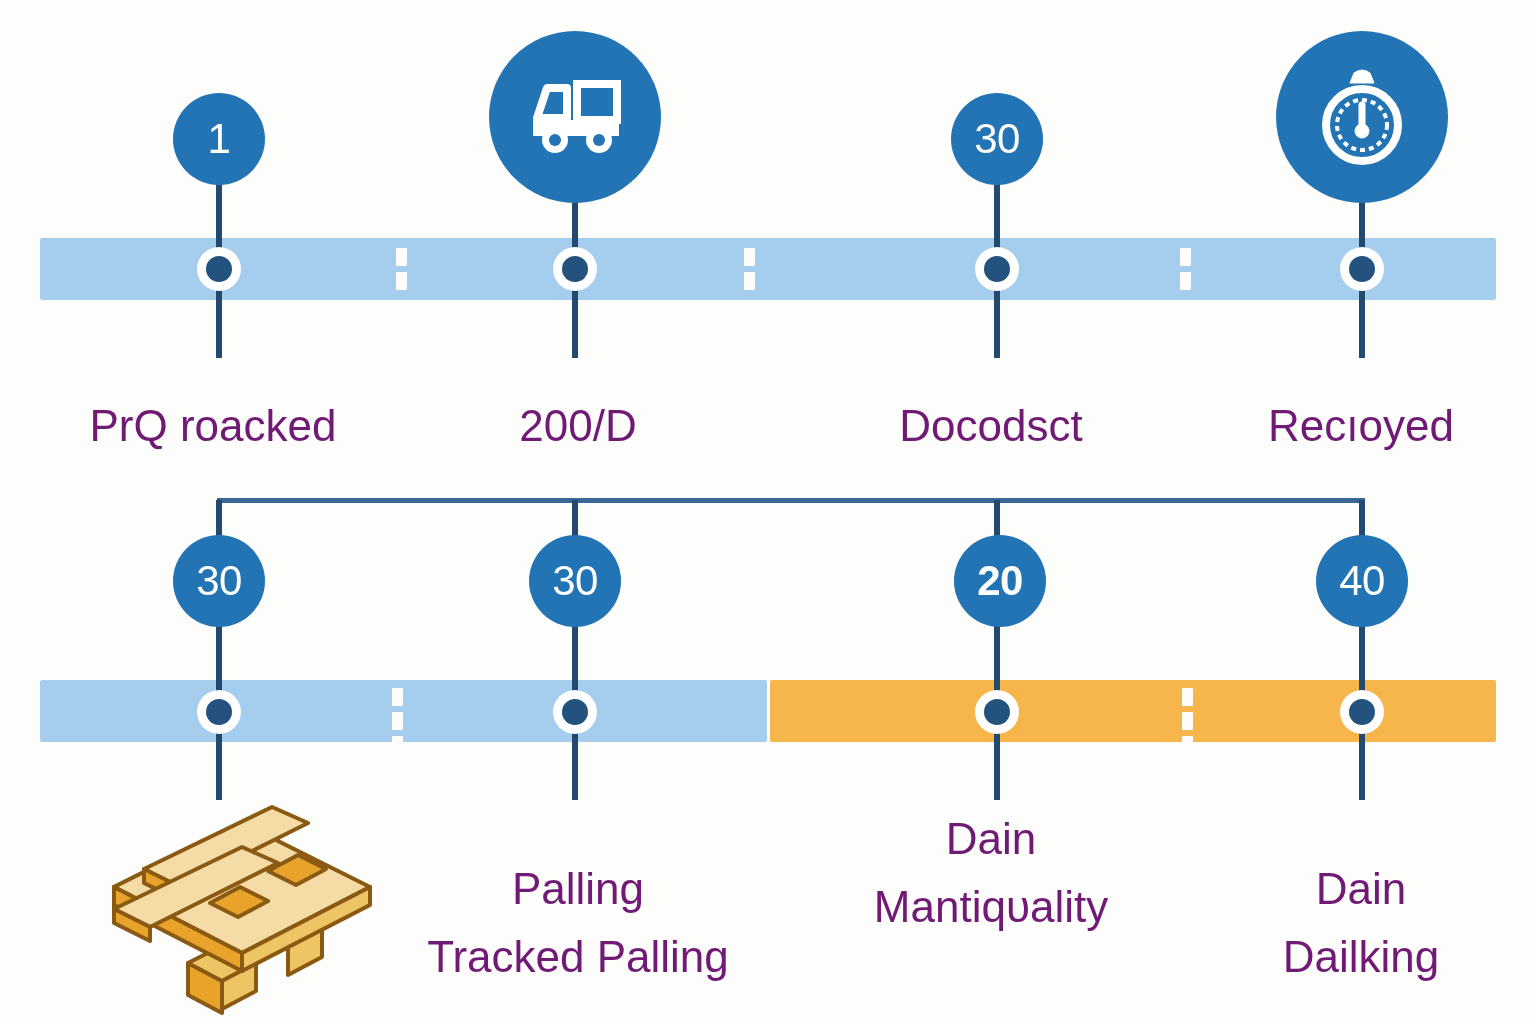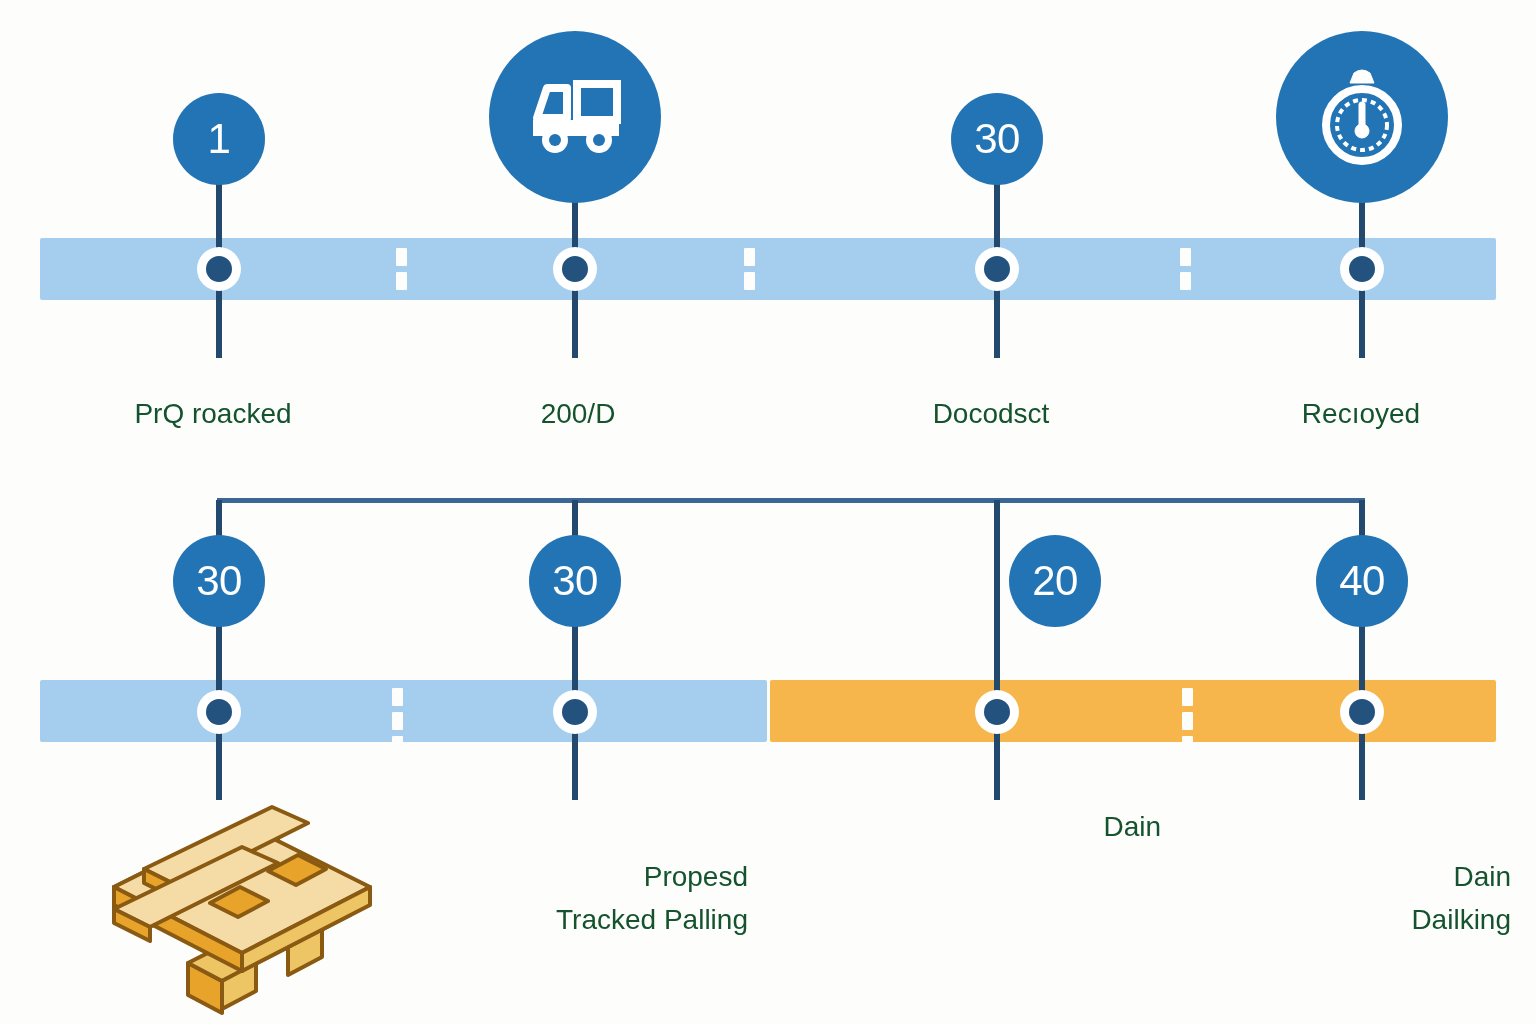--- a/index.html
+++ b/index.html
@@ -85,23 +85,23 @@
     width: 26px;
     height: 26px;
     border-radius: 50%;
     background: #22527d;
   }
 
   
   .label {
     position: absolute;
     transform: translateX(-50%);
-    text-align: right;
-    color: #14532d;
-    font-size: 28px;
+    text-align: center;
+    color: #701a75;
+    font-size: 44px;
     font-weight: 400;
     white-space: nowrap;
     line-height: 1.55;
   }
   .label.two-line { white-space: normal; }
   .label .ln { display: block; }
 
   
   .bracket {
     position: absolute;
@@ -200,21 +200,21 @@
     <div class="bar-dash" style="left:1182px; top:712px;"></div>
     <div class="bar-dash" style="left:1182px; top:736px;"></div>
 
     <div class="stem" style="left:219px; top:500px; height:300px;"></div>
     <div class="stem" style="left:575px; top:500px; height:300px;"></div>
     <div class="stem" style="left:997px; top:500px; height:300px;"></div>
     <div class="stem" style="left:1362px; top:500px; height:300px;"></div>
 
     <div class="bubble" style="left:219px; top:581px;">30</div>
     <div class="bubble" style="left:575px; top:581px;">30</div>
-    <div class="bubble" style="left:1055px; top:581px;">20</div>
+    <div class="bubble" style="left:1000px; top:581px;font-weight:bold;">20</div>
     <div class="bubble" style="left:1362px; top:581px;">40</div>
 
     <div class="dot" style="left:219px; top:712px;"></div>
     <div class="dot" style="left:575px; top:712px;"></div>
     <div class="dot" style="left:997px; top:712px;"></div>
     <div class="dot" style="left:1362px; top:712px;"></div>
 
     <div class="pallet" style="left:92px; top:795px;">
       <svg width="300" height="222" viewBox="0 0 300 222">
         <g stroke="#8a5a12" stroke-width="4" stroke-linejoin="round">
@@ -237,26 +237,27 @@
           <path d="M14 96 L50 114 L178 50 L142 34 Z" fill="#f5dca6" transform="translate(8,18)"></path>
           <path d="M14 96 L14 110 L50 128 L50 114 Z" fill="#e8a32a" transform="translate(8,18)"></path>
 
           <path d="M118 108 L146 122 L176 106 L148 92 Z" fill="#e8a32a"></path>
           <path d="M176 76 L204 90 L234 74 L206 60 Z" fill="#e8a32a"></path>
         </g>
       </svg>
     </div>
 
     <div class="label two-line" style="left:578px; top:855px; width:340px;">
-      <span class="ln">Propesd</span>
+      <span class="ln">Palling</span>
       <span class="ln">Tracked Palling</span>
     </div>
 
     <div class="label two-line" style="left:991px; top:805px; width:340px;">
       <span class="ln">Dain</span>
+      <span class="ln">Mantiqυality</span>
     </div>
 
     <div class="label two-line" style="left:1361px; top:855px; width:300px;">
       <span class="ln">Dain</span>
       <span class="ln">Dailking</span>
     </div>
   </div>
 
 </div>
 

